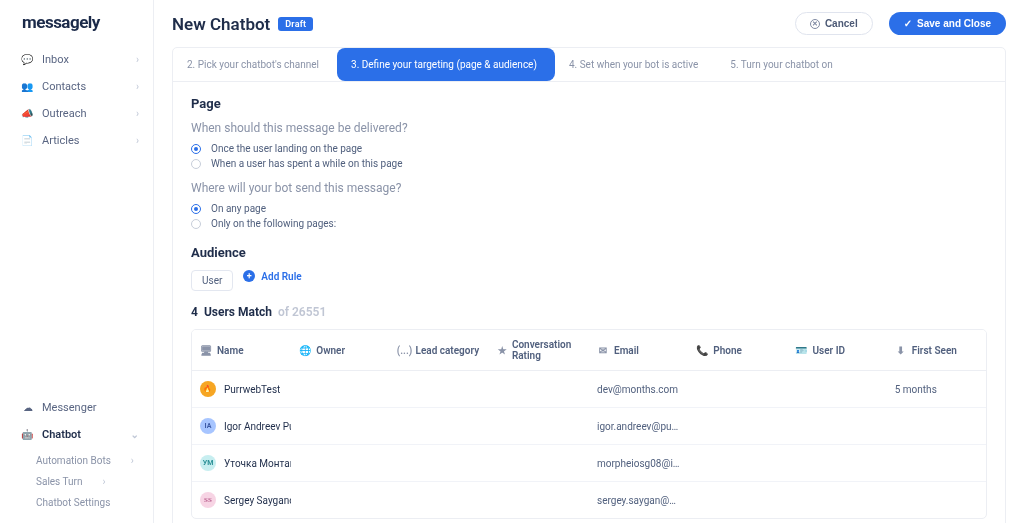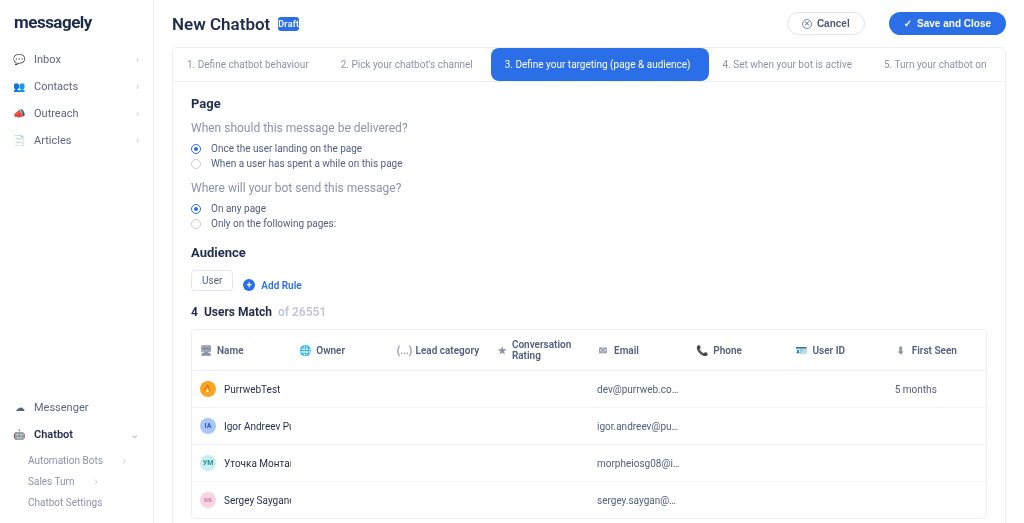--- a/index.html
+++ b/index.html
@@ -10,21 +10,21 @@
   background: #fff;
   width: 1024px;
   height: 523px;
   overflow: hidden;
 }
 .app { display: flex; height: 100%; }
 
 .sidebar {
   width: 154px;
   border-right: 1px solid #eceef3;
-  padding: 12px 0 10px 0;
+  padding: 12px 0 10px 8px;
   display: flex;
   flex-direction: column;
   flex-shrink: 0;
 }
 .logo {
   font-size: 17px;
   font-weight: 700;
   letter-spacing: -0.5px;
   padding: 0 14px 14px 14px;
   color: #1b2a49;
@@ -43,42 +43,42 @@
 .chev { color: #bfc7d6; font-size: 10px; }
 .nav-bottom { margin-top: auto; padding-top: 10px; }
 .nav-bottom .nav-item.active { color:#1f2d4a; font-weight:600; }
 .subnav { list-style:none; padding: 2px 0 0 28px; }
 .subnav li { color:#8a93a8; font-size:10px; padding:5px 0; cursor:pointer; display:flex; align-items:center; gap:20px;}
 
 .main { flex:1; padding: 12px 18px 0 18px; overflow:hidden; }
 .topbar { display:flex; align-items:center; justify-content:space-between; margin-bottom:12px; }
 .title-wrap { display:flex; align-items:center; gap:8px; }
 .page-title { font-size:17px; font-weight:600; color:#1f2d4a; }
-.badge-draft { background:#2b6fe8; color:#fff; font-size:9px; font-weight:600; padding:2px 0; border-radius:3px; letter-spacing:0.2px;}
-.actions { display:flex; gap:24px; }
+.badge-draft { background:#2b6fe8; color:#fff; font-size:9px; font-weight:600; padding:2px 7px; border-radius:3px; letter-spacing:0.2px;}
+.actions { display:flex; gap:16px; }
 .btn { border-radius:15px; padding:5px 14px; font-size:10px; font-weight:600; cursor:pointer; display:inline-flex; align-items:center; gap:5px; border:1px solid transparent;}
 .btn-cancel { background:#fff; color:#4c5975; border-color:#e0e4ee; }
 .btn-cancel .x { width:10px; height:10px; border-radius:50%; border:1.2px solid #808aa3; display:inline-flex; align-items:center; justify-content:center; font-size:7px; line-height:1; color:#808aa3;}
 .btn-save { background:#2b6fe8; color:#fff; }
 .btn-save .check { font-size:10px; }
 
 .panel { border:1px solid #eceef3; border-radius:5px; background:#fff; }
 .steps { display:flex; border-bottom:1px solid #eceef3; }
 .step { padding:11px 18px 11px 14px; font-size:10px; color:#8a93a8; cursor:pointer; white-space:nowrap; }
 .step.active { background:#2b6fe8; color:#fff; border-radius:8px; position:relative; }
 .section { padding: 14px 18px 18px 18px; }
 .h2 { font-size:13px; font-weight:700; margin-bottom:10px; color:#1f2d4a; }
 .sub { font-size:12px; color:#8a93a8; margin-bottom:6px; }
 .radio-row { display:flex; align-items:center; gap:10px; font-size:10px; color:#51607e; padding:2px 0;}
 .radio-dot { width:10px; height:10px; border-radius:50%; border:1px solid #c7ceda; display:inline-block; position:relative; flex-shrink:0;}
 .radio-dot.checked { border-color:#2b6fe8; }
 .radio-dot.checked::after { content:''; position:absolute; inset:2px; border-radius:50%; background:#2b6fe8; }
 .gap-block { height:10px; }
 
-.audience-row { display:flex; align-items:flex-end; gap:10px; margin-top:8px;}
+.audience-row { display:flex; align-items:flex-start; gap:10px; margin-top:8px;}
 .user-chip { border:1px solid #e3e7f0; border-radius:4px; padding:4px 10px; font-size:10px; color:#51607e; cursor:pointer;}
 .add-rule { display:flex; align-items:center; gap:6px; color:#2b6fe8; font-size:10px; font-weight:600; cursor:pointer;}
 .add-rule .plus { width:12px; height:12px; border-radius:50%; background:#2b6fe8; color:#fff; display:inline-flex; align-items:center; justify-content:center; font-size:9px; line-height:1;}
 .match-line { margin-top:14px; font-size:12px; font-weight:700; color:#1f2d4a; }
 .match-line .muted { color:#c0c6d4; font-weight:600; }
 
 .tbl { margin-top:10px; border:1px solid #eceef3; border-radius:5px; overflow:hidden;}
 .thead, .trow { display:grid; grid-template-columns: 1fr 1fr 1fr 1fr 1fr 1fr 1fr 1fr; align-items:center; }
 .thead { background:#fff; border-bottom:1px solid #eceef3; }
 .th { padding:9px 8px; font-size:10px; font-weight:600; color:#51607e; display:flex; align-items:center; gap:5px;}
@@ -175,21 +175,20 @@
         </button>
         <button class="btn btn-save">
           <span class="check">✓</span>
           <span>Save and Close</span>
         </button>
       </div>
     </div>
 
     <div class="panel">
       <div class="steps">
-        <div class="step">1. Define chatbot behaviour</div>
         <div class="step">2. Pick your chatbot's channel</div>
         <div class="step active">3. Define your targeting (page &amp; audience)</div>
         <div class="step">4. Set when your bot is active</div>
         <div class="step">5. Turn your chatbot on</div>
       </div>
 
       <div class="section">
         <div class="h2">Page</div>
         <div class="sub">When should this message be delivered?</div>
         <label class="radio-row">
@@ -265,21 +264,21 @@
           </div>
           <div id="tbody">
               <div class="trow">
                 <div class="td name">
                   <span class="avatar av-orange">🔥</span>
                   <span>PurrwebTest</span>
                 </div>
                 <div class="td"></div>
                 <div class="td"></div>
                 <div class="td"></div>
-                <div class="td">dev@purrweb.com</div>
+                <div class="td">dev@months.com</div>
                 <div class="td"></div>
                 <div class="td"></div>
                 <div class="td">5 months</div>
               </div>
               <div class="trow">
                 <div class="td name">
                   <span class="avatar av-blue">IA</span>
                   <span>Igor Andreev Purrweb</span>
                 </div>
                 <div class="td"></div>

